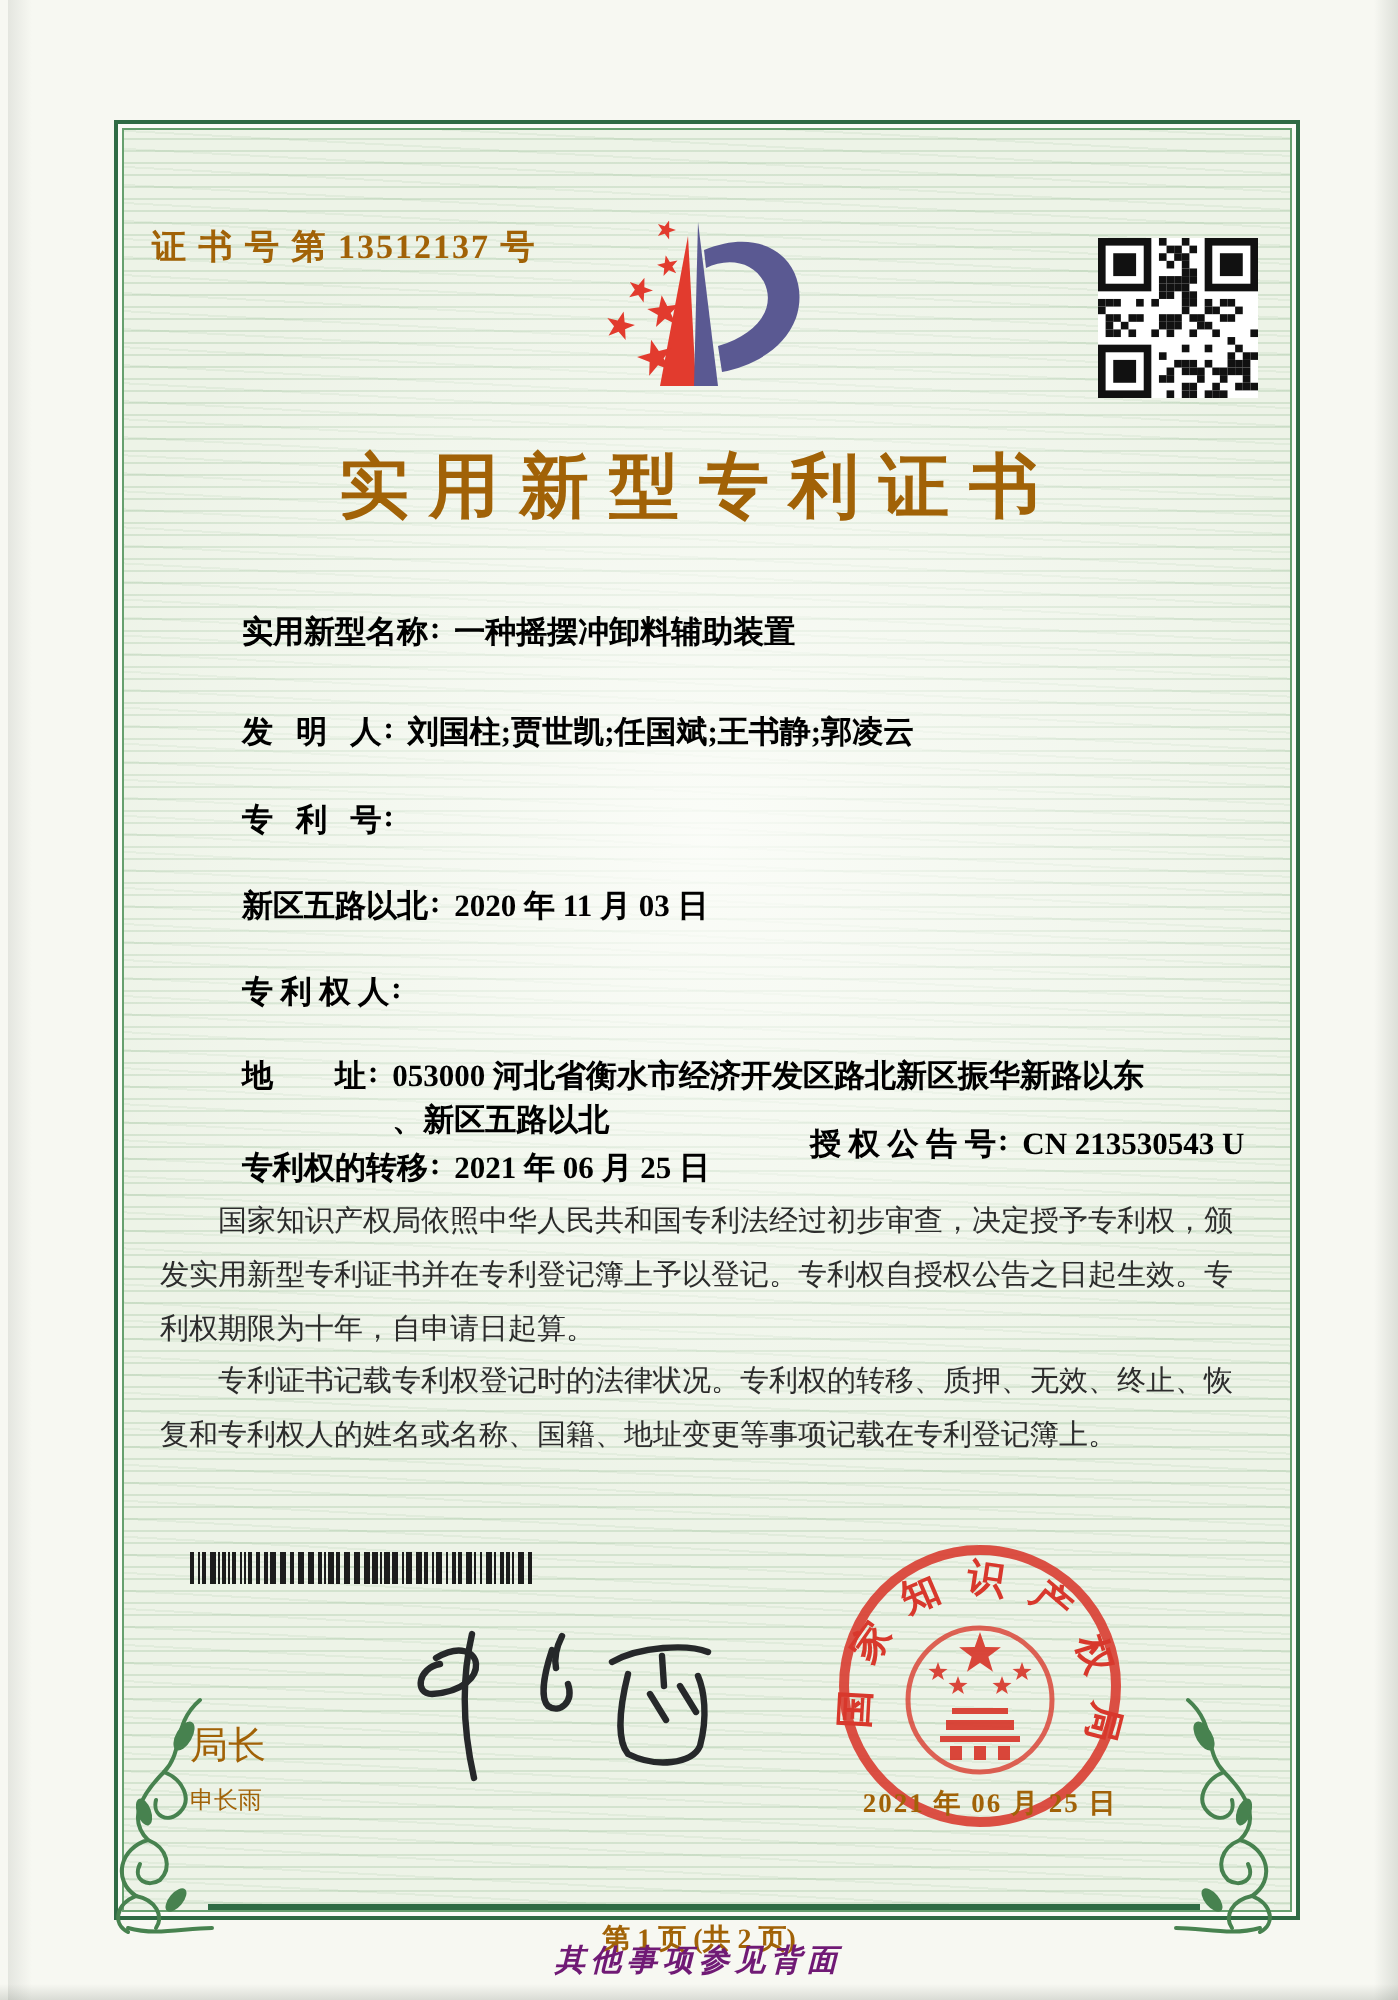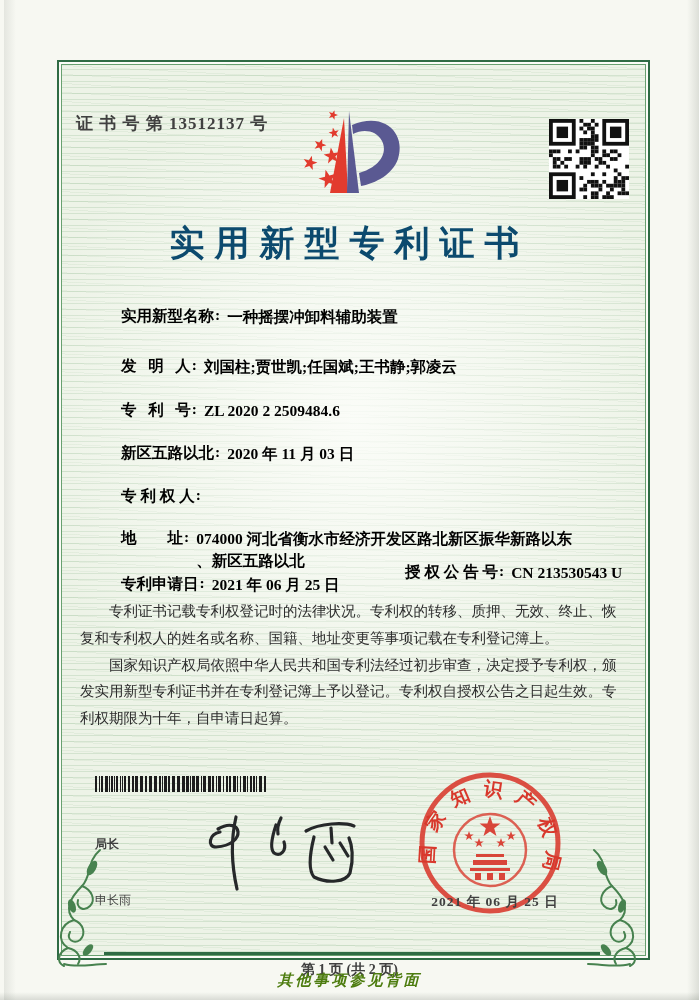--- a/index.html
+++ b/index.html
@@ -14,42 +14,42 @@
   
   .cert-border{position:absolute;left:57px;top:60px;width:589px;height:896px;
     border:2px solid #2f6b44;
     box-shadow:inset 0 0 0 2px #fbfcf7, inset 0 0 0 3px #67a06f;
     background-color:#edf3e7;
     background-image:
       radial-gradient(ellipse 75% 52% at 50% 40%, rgba(253,254,251,.85), rgba(253,254,251,0) 75%),
       repeating-linear-gradient(0deg, rgba(120,170,120,.22) 0 1px, rgba(255,255,255,0) 1px 6px),
       repeating-linear-gradient(3deg, rgba(120,170,120,.10) 0 1px, rgba(255,255,255,0) 1px 9px);}
   .bottom-line{position:absolute;left:104px;top:952px;width:496px;height:3px;background:#2f6b44;}
-  .txt{position:absolute;color:#404040;}
+  .txt{position:absolute;color:#a16207;}
   .cert-no{left:76px;top:112px;font-size:17px;font-weight:600;letter-spacing:1px;white-space:pre;}
   .title{left:0;top:220px;width:100%;text-align:center;font-size:35px;font-weight:700;
-    letter-spacing:10px;color:#0c4a6e;}
+    letter-spacing:10px;color:#a16207;}
   .row{position:absolute;left:78px;font-size:15.5px;font-weight:600;display:flex;}
   .lbl{white-space:pre;margin-left:43px;}
   .colon{margin:0 7px 0 1px;}
   .val{white-space:pre-line;line-height:22px;}
   .row-grant-no{position:absolute;left:362px;font-size:15.5px;font-weight:600;display:flex;}
   .paras{position:absolute;left:80px;top:598px;width:545px;font-size:14.5px;line-height:1.85;
     color:#2c2c2c;}
   .paras p{margin:0;text-indent:2em;}
   .barcode{position:absolute;left:95px;top:776px;width:175px;height:16px;}
-  .director-label{left:95px;top:836px;font-size:12px;font-weight:700;}
+  .director-label{left:95px;top:860px;font-size:19px;font-weight:400;}
   .director-name{left:95px;top:892px;font-size:12px;font-weight:400;}
   .signature{position:absolute;left:190px;top:795px;width:190px;height:100px;}
   .seal{position:absolute;left:417px;top:770px;width:146px;height:146px;}
   .seal-date{left:428px;top:893px;width:134px;font-size:13.5px;font-weight:600;text-align:center;
     letter-spacing:1px;z-index:5;}
   .page-indicator{left:0;top:935px;width:100%;text-align:center;font-size:14px;font-weight:600;margin-top:26px;}
   .back-note{left:0;top:971px;width:100%;text-align:center;font-size:15px;font-weight:700;
-    letter-spacing:3px;color:#4d7c0f;font-style:italic;}
+    letter-spacing:3px;color:#701a75;font-style:italic;}
   .logo{position:absolute;left:292px;top:103px;width:150px;height:100px;}
   .qr{position:absolute;left:549px;top:119px;width:80px;height:80px;background:#fff;}
   .flourish{position:absolute;width:62px;height:122px;z-index:4;}
   .flourish-left{left:48px;top:846px;}
   .flourish-right{left:584px;top:846px;transform:scaleX(-1);}
 </style>
 </head>
 <body>
 
 <div class="page">
@@ -208,51 +208,50 @@
     <span class="val">一种摇摆冲卸料辅助装置</span>
   </div>
   <div class="row" style="top:356px">
     <span class="lbl">发   明   人</span>
       <span class="colon">:</span>
     <span class="val">刘国柱;贾世凯;任国斌;王书静;郭凌云</span>
   </div>
   <div class="row" style="top:400px">
     <span class="lbl">专   利   号</span>
       <span class="colon">:</span>
-    <span class="val">ZL 2020 2 2509484.6</span>
   </div>
   <div class="row" style="top:443px">
     <span class="lbl">新区五路以北</span>
       <span class="colon">:</span>
     <span class="val">2020 年 11 月 03 日</span>
   </div>
   <div class="row" style="top:486px">
     <span class="lbl">专 利 权 人</span>
       <span class="colon">:</span>
   </div>
   <div class="row" style="top:528px">
     <span class="lbl">地        址</span>
       <span class="colon">:</span>
-    <span class="val" style="max-width:450px">074000 河北省衡水市经济开发区路北新区振华新路以东
+    <span class="val" style="max-width:450px">053000 河北省衡水市经济开发区路北新区振华新路以东
 、新区五路以北</span>
   </div>
   <div class="row" style="top:574px">
-    <span class="lbl">专利申请日</span>
+    <span class="lbl">专利权的转移</span>
       <span class="colon">:</span>
     <span class="val">2021 年 06 月 25 日</span>
   </div>
   <div class="row-grant-no" style="top:562px">
     <span class="lbl">授 权 公 告 号</span>
       <span class="colon">:</span>
     <span class="val">CN 213530543 U</span>
   </div>
 
   <div class="paras">
+    <p>国家知识产权局依照中华人民共和国专利法经过初步审查，决定授予专利权，颁发实用新型专利证书并在专利登记簿上予以登记。专利权自授权公告之日起生效。专利权期限为十年，自申请日起算。</p>
     <p>专利证书记载专利权登记时的法律状况。专利权的转移、质押、无效、终止、恢复和专利权人的姓名或名称、国籍、地址变更等事项记载在专利登记簿上。</p>
-    <p>国家知识产权局依照中华人民共和国专利法经过初步审查，决定授予专利权，颁发实用新型专利证书并在专利登记簿上予以登记。专利权自授权公告之日起生效。专利权期限为十年，自申请日起算。</p>
   </div>
 
   <div class="barcode">
     <svg id="barcode-svg" width="175" height="16" viewBox="0 0 175 16">
         <rect x="0" y="0" width="2" height="16" fill="#1c1c1c"></rect>
         <rect x="4" y="0" width="1" height="16" fill="#1c1c1c"></rect>
         <rect x="6" y="0" width="2" height="16" fill="#1c1c1c"></rect>
         <rect x="10" y="0" width="3" height="16" fill="#1c1c1c"></rect>
         <rect x="14" y="0" width="1" height="16" fill="#1c1c1c"></rect>
         <rect x="16" y="0" width="2" height="16" fill="#1c1c1c"></rect>

